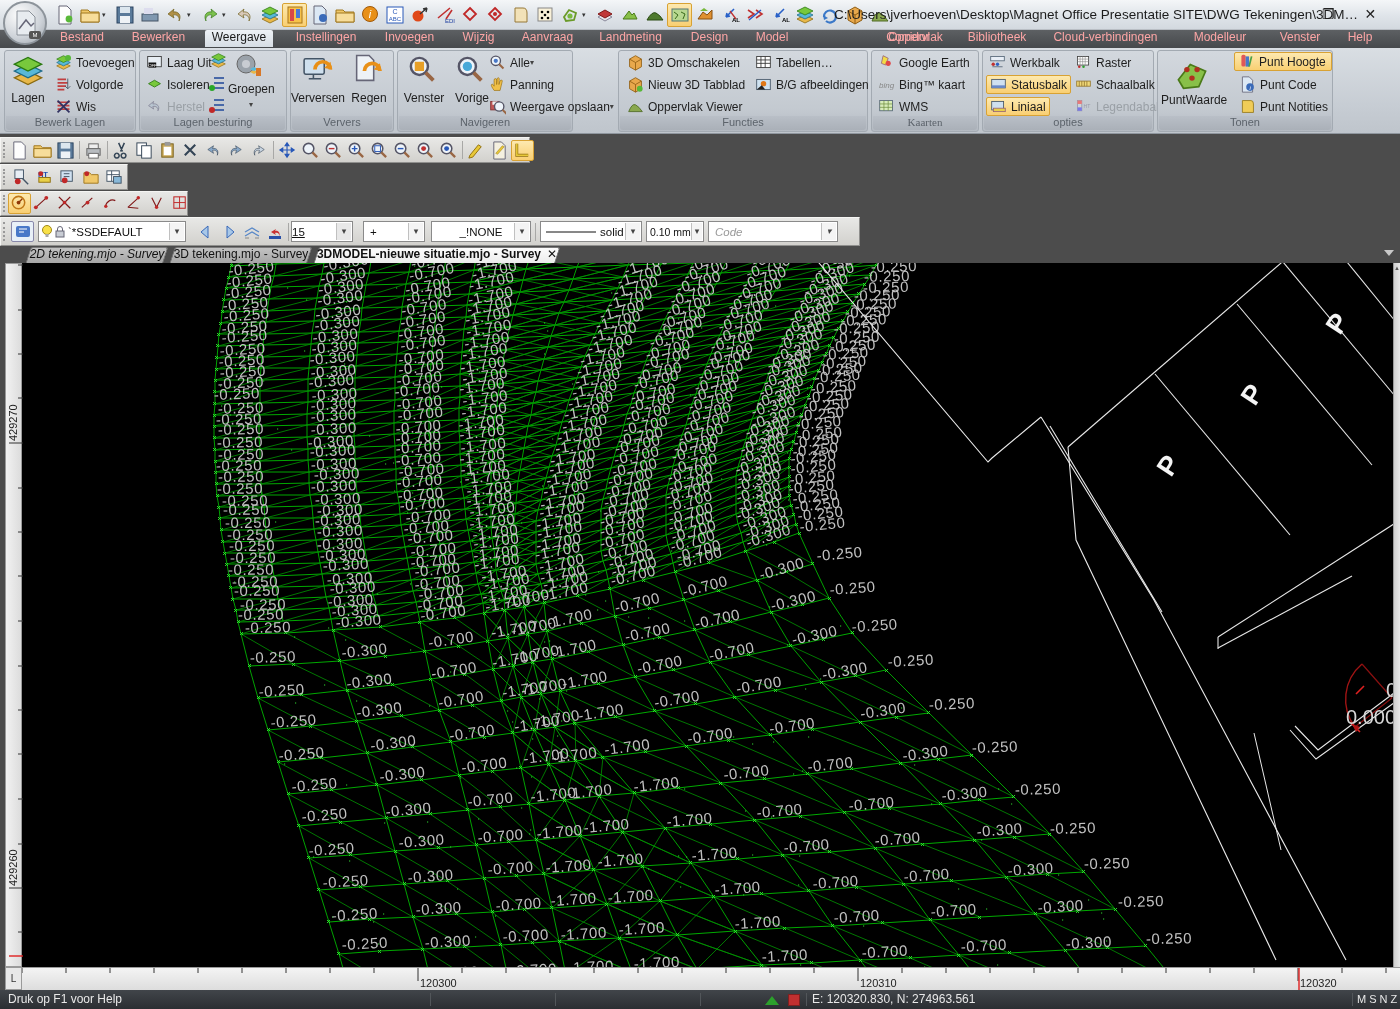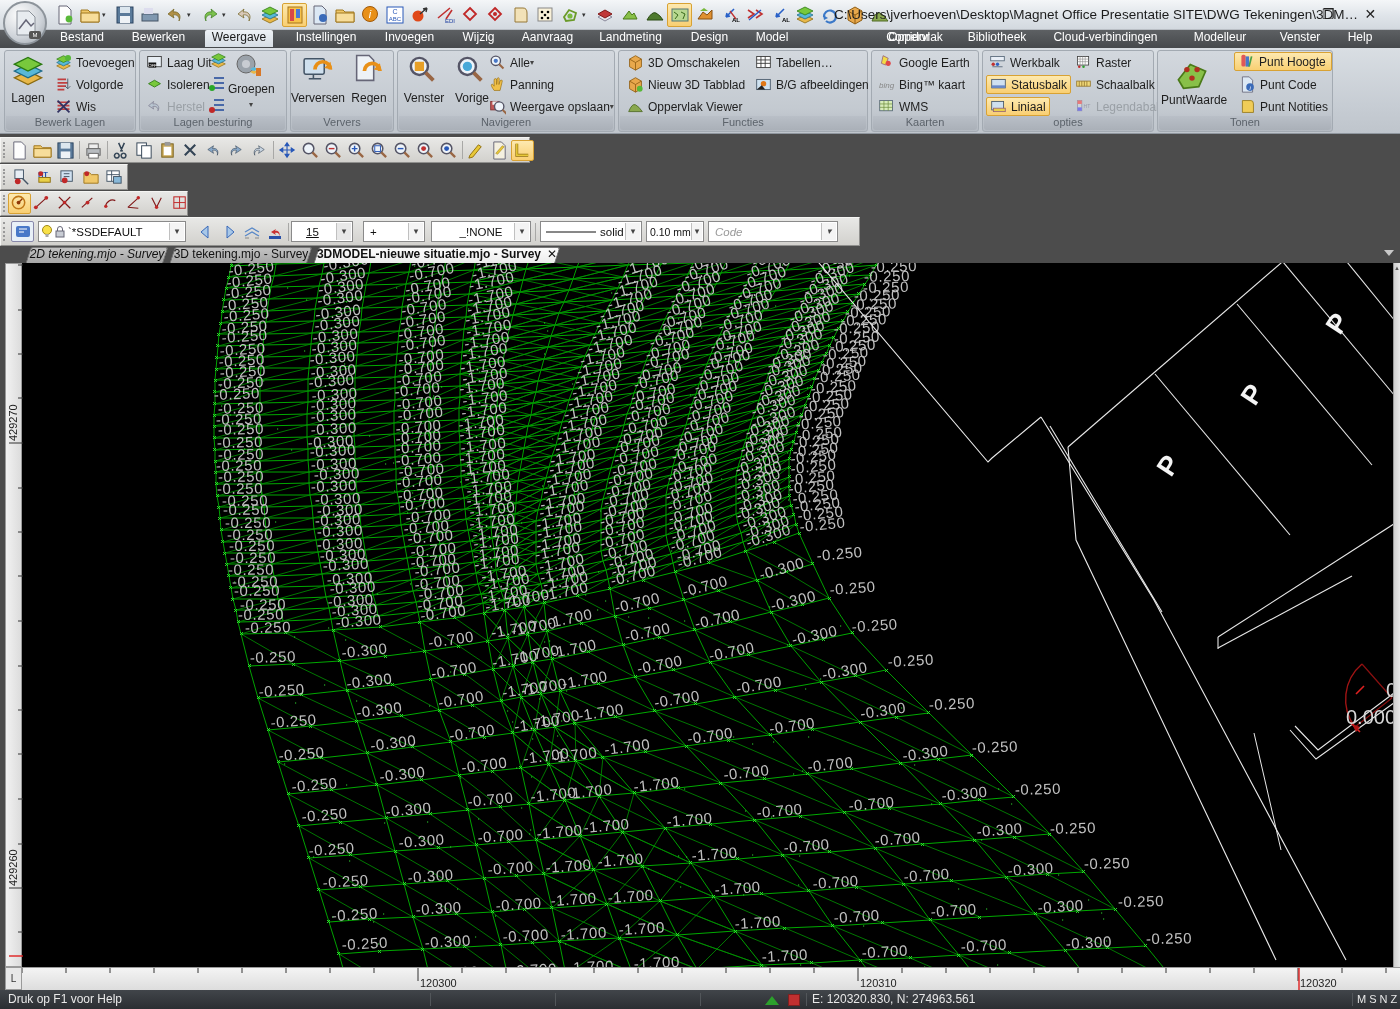--- a/index.html
+++ b/index.html
@@ -3,21 +3,21 @@
 *{margin:0;padding:0;box-sizing:border-box;}
 html,body{width:1400px;height:1009px;overflow:hidden;font-family:"Liberation Sans",sans-serif;background:#4c4c4c;}
 .abs{position:absolute;}
 #titlebar{left:0;top:0;width:1400px;height:30px;background:linear-gradient(#f4f6f8,#dfe4e9 55%,#d3d9df);border-bottom:1px solid #b9bec4;}
 #appbtn{left:3px;top:1px;width:44px;height:44px;border-radius:50%;background:radial-gradient(circle at 35% 30%,#fdfdfd,#cdd2d8 60%,#9aa1a8);border:2px solid #8d949b;z-index:50;}
 #qat{left:52px;top:3px;height:24px;display:flex;align-items:center;}
 #qat .qi{width:25px;height:24px;display:flex;align-items:center;justify-content:center;flex:none;}
 #path{top:7px;left:834px;font-size:13.5px;color:#1c1c1c;}
 #winbtn{top:6px;left:1322px;font-size:14px;color:#222;letter-spacing:30px;}
 #menubar{left:0;top:30px;width:1400px;height:18px;background:linear-gradient(#5d6063,#46494c);}
-.mi{position:absolute;top:30px;height:17px;line-height:15px;font-size:12px;color:#ffffff;text-align:center;}
+.mi{position:absolute;top:30px;height:17px;line-height:15px;font-size:12px;color:#fca5a5;text-align:center;}
 .misel{background:linear-gradient(#eef2f6,#d6dde4);color:#1a1a1a;border-radius:2px 2px 0 0;}
 #ribbon{left:0;top:48px;width:1400px;height:86px;background:linear-gradient(#d9dee3,#c6ccd3 70%,#bfc5cc);border-bottom:1px solid #8f969e;}
 .rgroup{position:absolute;top:50px;height:82px;background:linear-gradient(#d3d8de,#c3c9d0 74%,#b4bac2);border:1px solid #a3aab2;border-radius:3px;}
 .rcap{position:absolute;left:1px;right:1px;bottom:1px;height:14px;font-size:11px;color:#5c636b;text-align:center;line-height:13px;background:linear-gradient(#b9bfc7,#aab0b8);border-radius:0 0 3px 3px;}
 .rbig{position:absolute;width:44px;text-align:center;font-size:12px;color:#1e1e1e;}
 .rsm{position:absolute;height:19px;display:flex;align-items:center;font-size:12px;color:#1e1e1e;white-space:nowrap;}
 .rsm svg{margin-right:4px;flex:none;}
 .hl{background:linear-gradient(#fde9b0,#f9cf72);border:1px solid #d8a234;border-radius:2px;}
 .gray{color:#9aa0a6;}
 .tbrow{position:absolute;background:linear-gradient(#e8e8e6,#d2d1cd);border:1px solid #f5f5f3;border-right-color:#8f8f8d;border-bottom-color:#8f8f8d;display:flex;align-items:center;}
@@ -359,21 +359,21 @@
         <path d="M19 5l1 5-5-1z" fill="#e89018"></path>
       </g>
     </svg><br>Verversen</div>
 <div class="rbig" style="left:348px;top:54px;width:42px;"><svg width="34" height="34" viewBox="0 0 34 34">
       <g transform="scale(1.55)">
         <path d="M3 1h8l3 3v13H3z" fill="#eef2f6" stroke="#667"></path>
         <path d="M8 11a5 5 0 1 1 10 0" fill="none" stroke="#e89018" stroke-width="2.4"></path>
         <path d="M18 6l1 5-5-1z" fill="#e89018"></path>
       </g>
     </svg><br>Regen</div>
-<div class="rgroup" style="left:397px;width:218px;">
+<div class="rgroup" style="left:397px;width:176px;">
     <div class="rcap">Navigeren</div>
   </div>
 <div class="rbig" style="left:401px;top:54px;width:46px;"><svg width="34" height="34" viewBox="0 0 34 34">
       <g transform="scale(1.55)">
         <circle cx="8" cy="8" r="5.5" fill="#eef4fa" stroke="#556" stroke-width="1.6"></circle>
         <path d="M12 12l5 5" stroke="#964" stroke-width="2.4"></path>
         <rect x="5" y="5" width="6" height="6" fill="#e8a028"></rect>
       </g>
     </svg><br>Venster</div>
 <div class="rbig" style="left:449px;top:54px;width:46px;"><svg width="34" height="34" viewBox="0 0 34 34">
@@ -432,21 +432,21 @@
         <path d="M2 7h16M2 11h16M7 3v13M12 3v13" stroke="#333"></path>
       </g>
     </svg>Tabellen…</div>
 <div class="rsm" style="left:752px;top:75px;padding:0 3px;"><svg width="17" height="17" viewBox="0 0 17 17">
       <g transform="scale(.85)">
         <rect x="2" y="4" width="16" height="12" fill="#cfe2f0" stroke="#456"></rect>
         <circle cx="10" cy="9" r="3.2" fill="#e07818"></circle>
         <path d="M2 16l6-5 4 5z" fill="#222"></path>
       </g>
     </svg>B/G afbeeldingen</div>
-<div class="rgroup" style="left:871px;width:108px;">
+<div class="rgroup" style="left:871px;width:108px;font-family:Liberation Serif, serif;">
     <div class="rcap">Kaarten</div>
   </div>
 <div class="rsm" style="left:875px;top:53px;padding:0 3px;"><svg width="17" height="17" viewBox="0 0 17 17">
       <g transform="scale(.85)">
         <path d="M6 2l6 3-3 8-5-2z" fill="#f2dc46" stroke="#967"></path>
         <circle cx="12" cy="11" r="3" fill="#e04848"></circle>
       </g>
     </svg>Google Earth</div>
 <div class="rsm" style="left:875px;top:75px;padding:0 3px;"><svg width="17" height="17" viewBox="0 0 17 17">
       <text x="1" y="12" font-size="8" fill="#888" font-style="italic">bing</text>
@@ -870,21 +870,21 @@
         <path d="M2 14h4M12 14h4" stroke="#888"></path>
       </svg>
     </div>
     <div class="ti">
       <svg width="18" height="16" viewBox="0 0 18 16">
         <path d="M13 13c2-4-1-7-4-6l1-2-5 3 5 3-1-2c3-1 5 1 4 4z" fill="#c83030"></path>
         <rect x="3" y="12" width="12" height="3" fill="#2850a8"></rect>
       </svg>
     </div>
     <div class="tsep"></div>
-    <div class="combo" style="width:62px;padding-left:14px;text-decoration:underline;">15<div class="arr" style="background:#e8e8e8">▾</div></div>
+    <div class="combo" style="width:62px;padding-left:0;text-decoration:underline;">15<div class="arr" style="background:#e8e8e8">▾</div></div>
     <div style="width:10px"></div>
     <div class="combo" style="width:62px;padding-left:6px;">+<div class="arr">▾</div></div>
     <div style="width:6px"></div>
     <div class="combo" style="width:100px;justify-content:center;">_!NONE<div class="arr">▾</div></div>
     <div class="tsep" style="margin:0 4px;"></div>
     <div class="combo" style="width:102px;padding-left:4px;">
       <svg width="52" height="6">
         <path d="M1 3h50" stroke="#111"></path>
       </svg>
       <span style="margin-left:3px;">solid</span>

